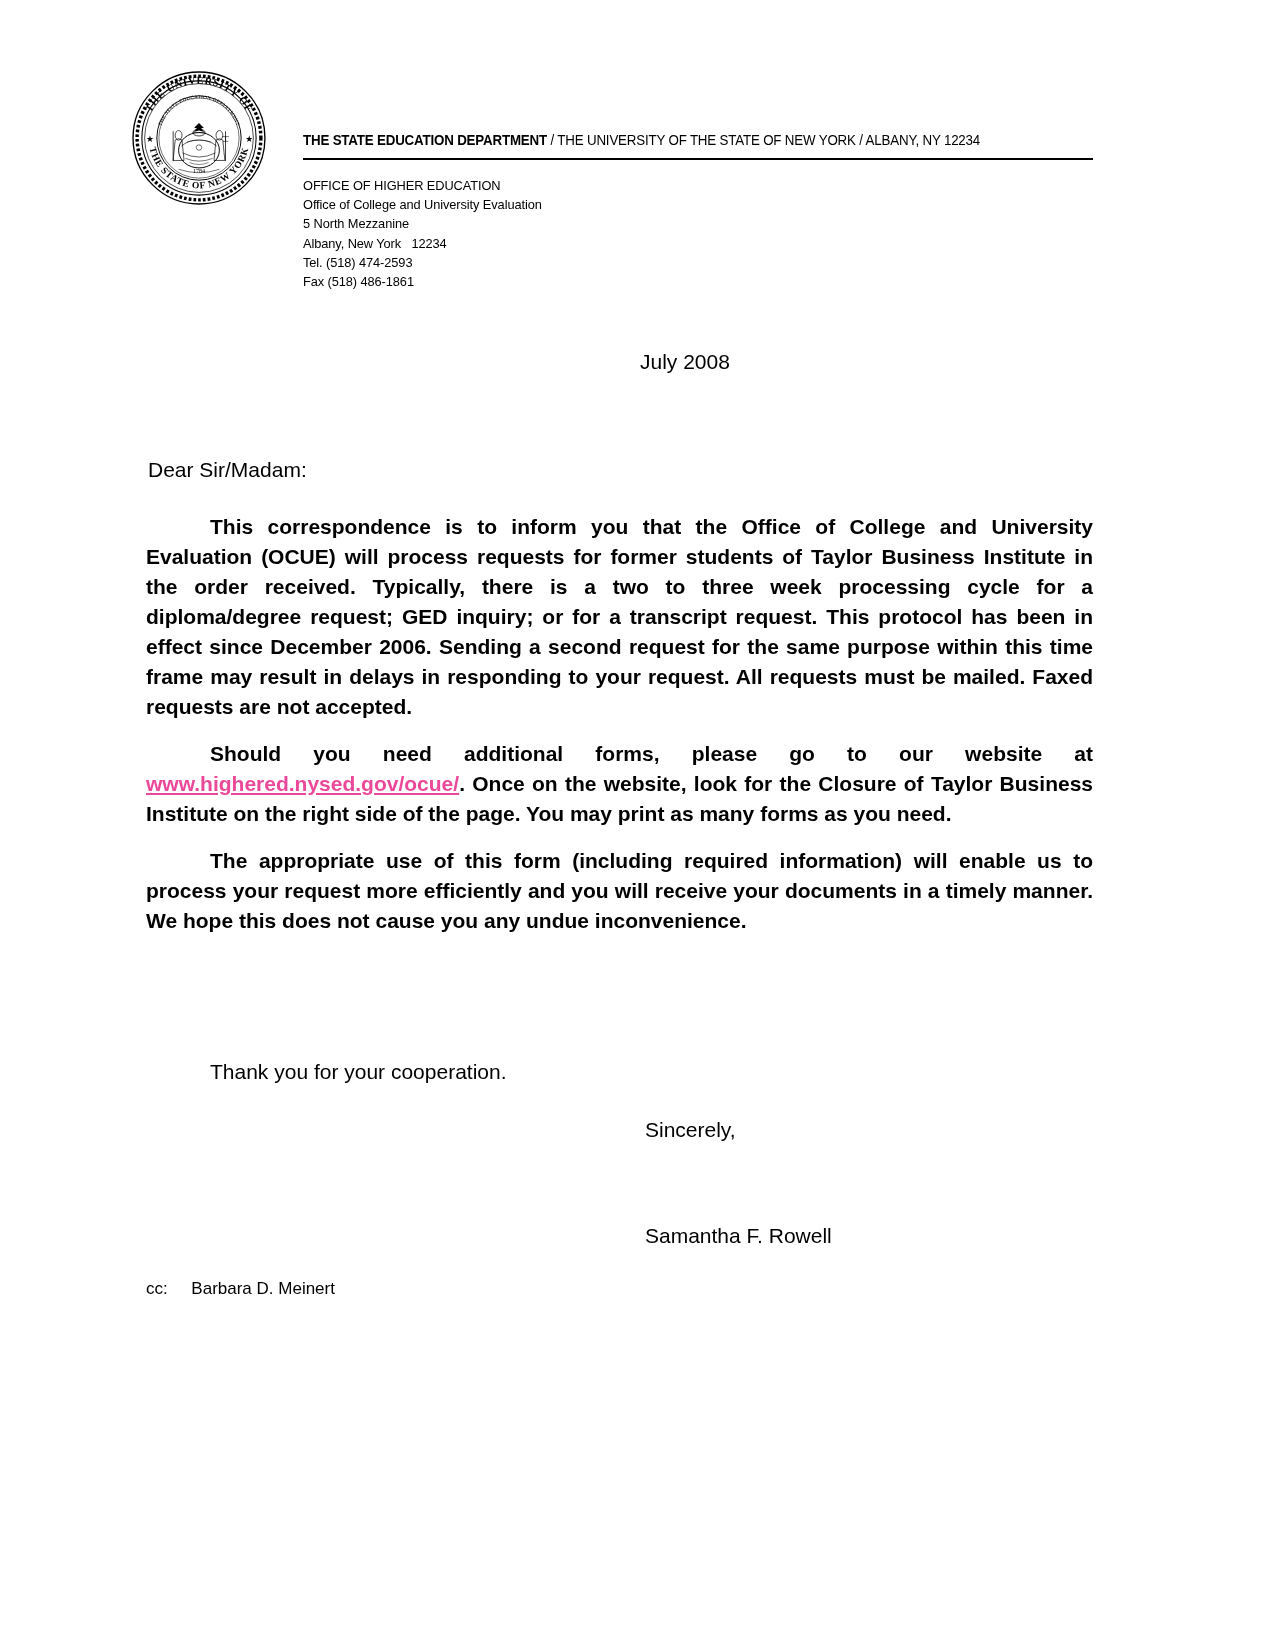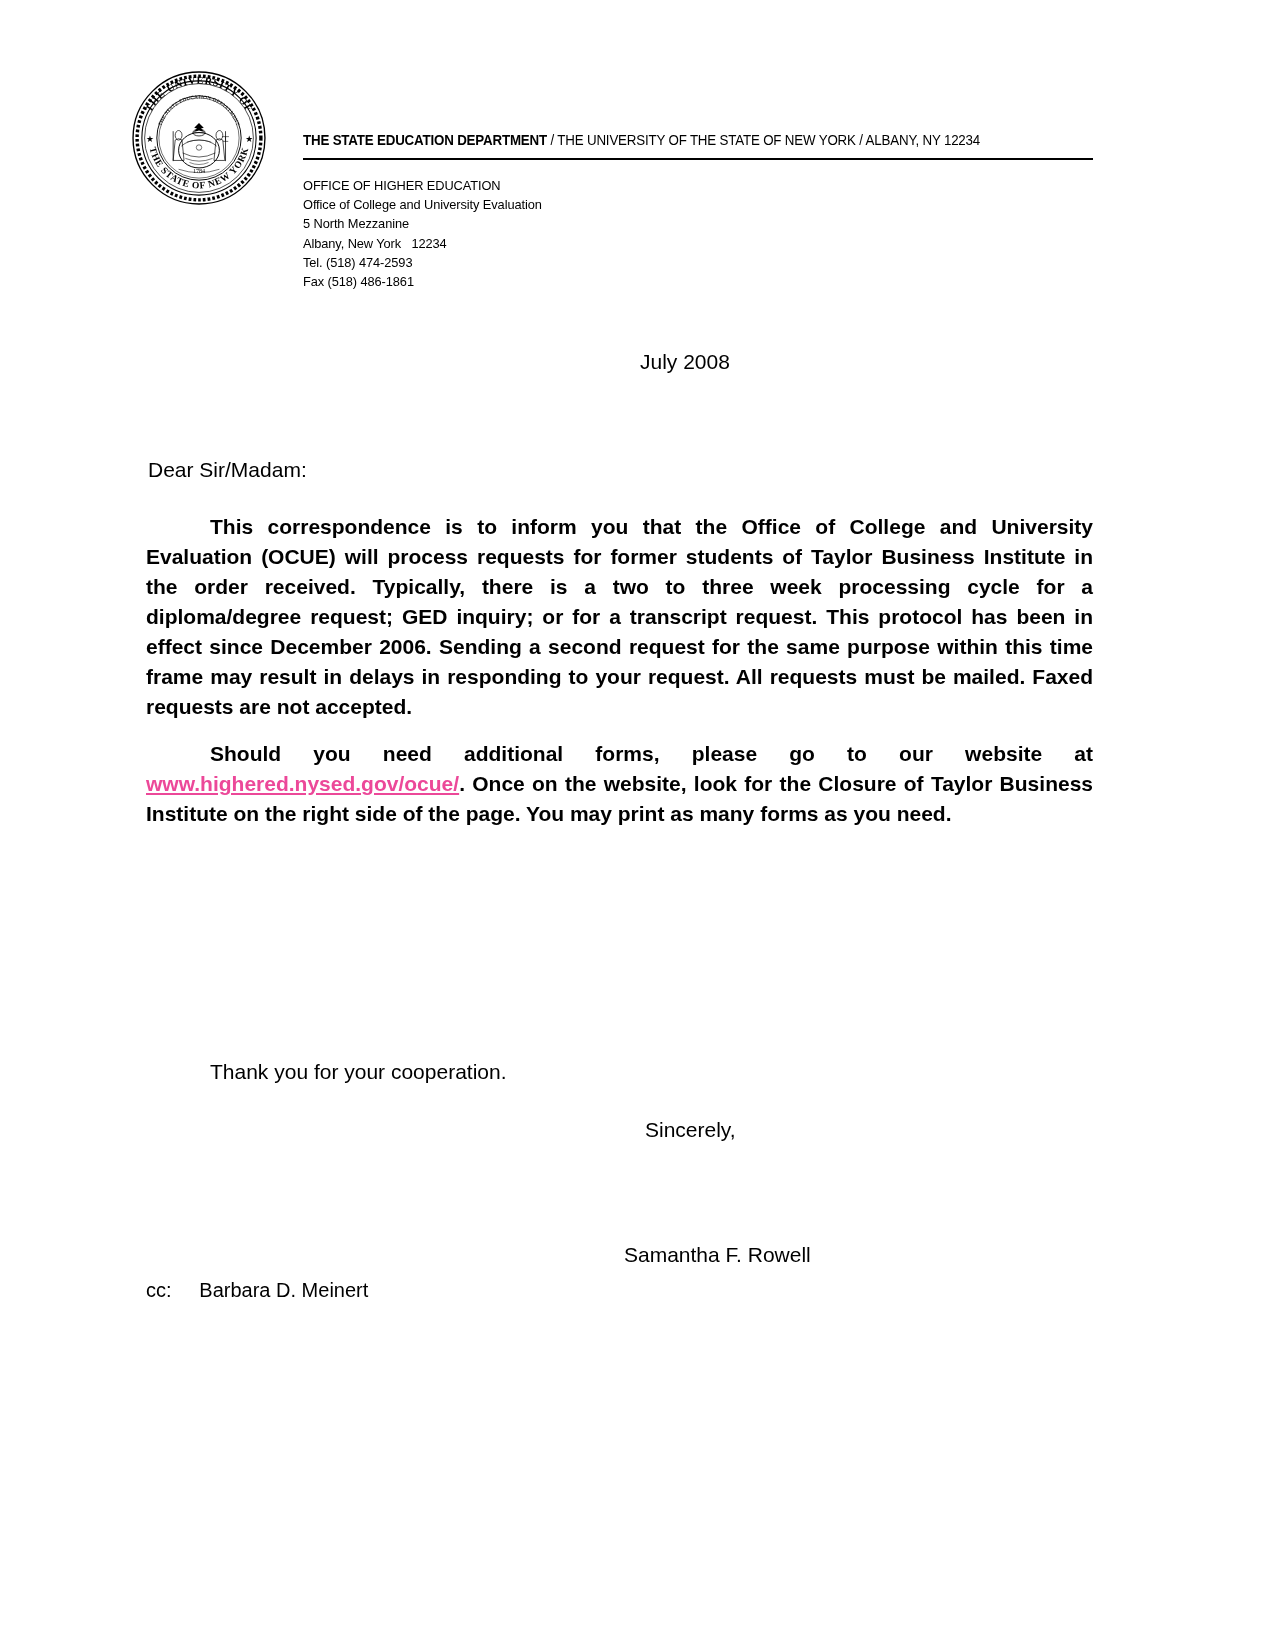--- a/index.html
+++ b/index.html
@@ -113,30 +113,29 @@
     font-size: 21px;
   }
   .sincerely {
     position: absolute;
     left: 645px;
     top: 1118px;
     font-size: 21px;
   }
   .signer {
     position: absolute;
-    left: 624px;
+    left: 645px;
     top: 1224px;
     font-size: 21px;
-    margin-top: 19px;
   }
   .cc {
     position: absolute;
     left: 146px;
     top: 1279px;
-    font-size: 20px;
+    font-size: 17px;
     white-space: pre;
   }
 </style>
 </head>
 <body>
 
 <div class="page">
 
   <div class="letterhead">
 
@@ -212,20 +211,21 @@
   <div class="date">July 2008</div>
 
   <div class="salutation">Dear Sir/Madam:</div>
 
   <div class="body">
     <p>This correspondence is to inform you that the Office of College and University Evaluation (OCUE) will process requests for former students of Taylor Business Institute in the order received.  Typically, there is a two to three week processing cycle for a diploma/degree request; GED inquiry; or for a transcript request.  This protocol has been in effect since December 2006.  Sending a second request for the same purpose within this time frame may result in delays in responding to your request. All requests must be mailed.  Faxed requests are not accepted.</p>
 
     <p><span>Should you need additional forms, please go to our website at </span><a class="link" href="#">www.highered.nysed.gov/ocue/</a><span>.  Once on the website, look for the Closure of Taylor Business Institute on the right side of the page.  You may print as many forms as you need.</span></p>
 
 
+    <p>The appropriate use of this form (including required information) will enable us to process your request more efficiently and you will receive your documents in a timely manner.  We hope this does not cause you any undue inconvenience.</p>
   </div>
 
   <div class="thanks">Thank you for your cooperation.</div>
 
   <div class="sincerely">Sincerely,</div>
 
   <div class="signer">Samantha F. Rowell</div>
 
   <div class="cc">cc:     Barbara D. Meinert</div>
 

